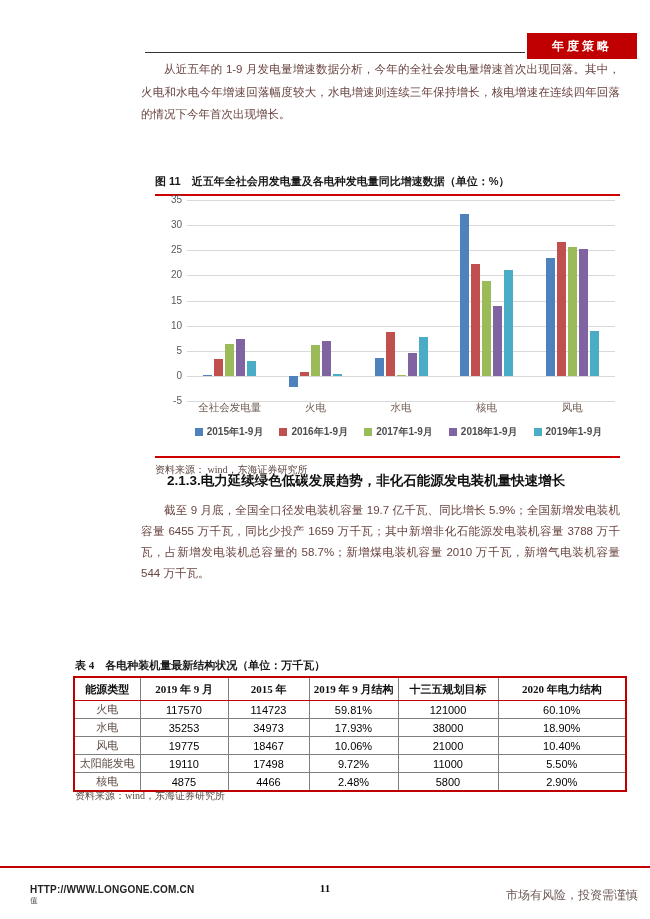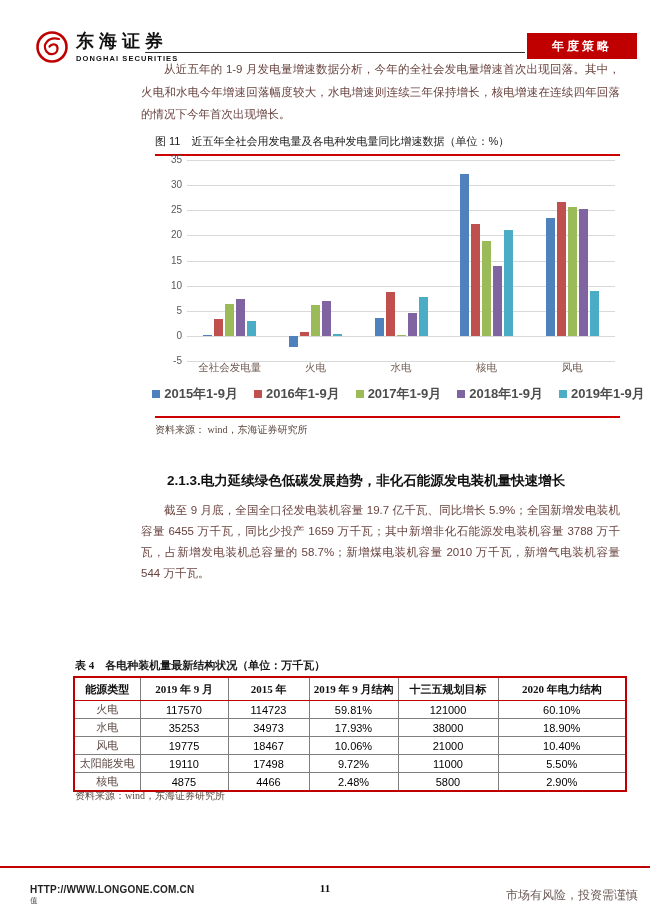--- a/index.html
+++ b/index.html
@@ -19,30 +19,30 @@
 
   
   .para { position:absolute; left:141px; width:479px; font-size:11.5px; color:#69433f;
           text-indent:2em; text-align:justify; font-family:"Liberation Sans", sans-serif; }
   .p1 { top:58px;  line-height:22.5px; }
   .p2 { top:500px; line-height:21px; }
   .p3 { top:584px; line-height:20px; }
 
   
   .figure { position:absolute; left:155px; top:134px; width:465px; }
-  .fig-caption { font-size:11px; font-weight:normal; color:#1a1a1a; padding-bottom:5px; border-bottom:2px solid #CC0000; }
+  .fig-caption { font-size:11px; font-weight:bold; color:#1a1a1a; padding-bottom:5px; border-bottom:2px solid #CC0000;margin-top:40px; }
   .chart { position:relative; margin-top:4px; padding-left:32px; height:246px; }
   .plot { position:relative; margin-top:4px; width:428px; height:201px; }
   .gridline { position:absolute; left:0; right:0; height:0; border-top:1px solid #d9d9d9; }
   .ytick { position:absolute; left:-30px; width:25px; text-align:right; font-size:10px; color:#595959; }
   .bar { position:absolute; }
   .xlabels { position:relative; width:428px; height:16px; margin-top:0;text-decoration:underline; }
   .xlabel { position:absolute; text-align:center; font-size:10.5px; color:#6e5a50; font-family:"Liberation Serif", serif; }
   .legend { display:flex; justify-content:center; gap:16px; margin-top:8px; margin-left:-10px; }
-  .legend-item { display:flex; align-items:center; gap:4px; font-size:13px; font-weight:600; color:#4d4d4d; white-space:nowrap; }
+  .legend-item { display:flex; align-items:center; gap:4px; font-size:10px; font-weight:600; color:#4d4d4d; white-space:nowrap; }
   .swatch { width:8px; height:8px; display:inline-block; }
   .fig-bottom-rule { border-top:2px solid #CC0000; margin-top:10px; }
   .source { font-size:10px; color:#5a463e; margin-top:5px; font-family:"Liberation Serif", serif; }
 
   
   .section-heading { position:absolute; left:167px; top:472px; width:455px; font-size:13.5px; font-weight:bold; color:#111; }
 
   
   .tbl-caption { position:absolute; left:75px; top:658px; font-size:11px; font-weight:bold; color:#1a1a1a; font-family:"Liberation Serif", serif; }
   .tbl-wrap { position:absolute; left:73px; top:676px; width:552px; }
@@ -65,30 +65,20 @@
   .footer-url2 { position:absolute; left:30px; top:896px; font-size:7.5px; color:#444; }
   .footer-page { position:absolute; left:0; right:0; top:882px; text-align:center; font-size:11px; font-weight:bold;
                  color:#111; font-family:"Liberation Serif", serif; }
   .footer-disclaimer { position:absolute; right:12px; top:887px; font-size:12px; color:#6b5a55; font-family:Liberation Serif, serif; }
 </style>
 </head>
 <body>
 
 <div class="page">
 
-  <div class="logo">
-    <svg class="logo-icon" viewBox="0 0 36 36">
-      <circle cx="18" cy="18" r="14.5" fill="none" stroke="#C00000" stroke-width="2.6"></circle>
-      <path d="M25 10 C14 7 8 16 12.5 22.5 C16 27 23 25.5 23.5 20 C24 15.5 18.5 13.5 15.5 17.5" fill="none" stroke="#C00000" stroke-width="2.2" stroke-linecap="round"></path>
-    </svg>
-    <div class="logo-text">
-      <div class="logo-cn">东海证券</div>
-      <div class="logo-en">DONGHAI SECURITIES</div>
-    </div>
-  </div>
   <div class="header-rule"></div>
   <div class="badge">年度策略</div>
 
   <div class="para p1">从近五年的 1-9 月发电量增速数据分析，今年的全社会发电量增速首次出现回落。其中，火电和水电今年增速回落幅度较大，水电增速则连续三年保持增长，核电增速在连续四年回落的情况下今年首次出现增长。</div>
 
   <div class="figure">
     <div class="fig-caption">图 11　近五年全社会用发电量及各电种发电量同比增速数据（单位：%）</div>
     <div class="chart">
       <div class="plot">
           <div class="gridline" style="top: 201px;"></div>

